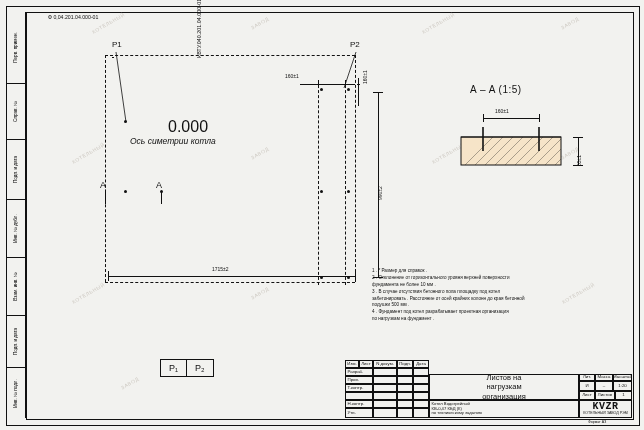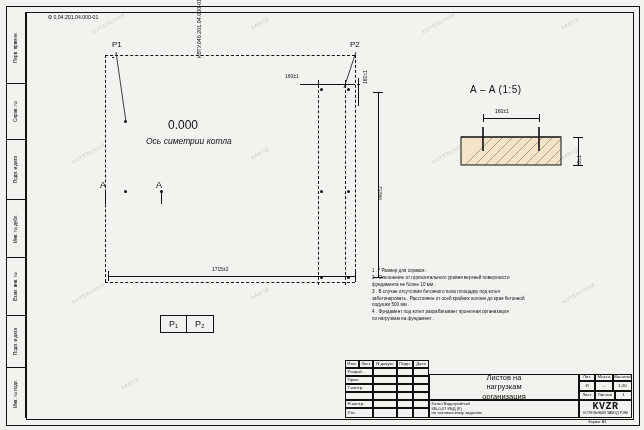--- a/index.html
+++ b/index.html
@@ -27,27 +27,27 @@
       transform:rotate(-30deg);opacity:.85;pointer-events:none;user-select:none;}
 
   
   .dim{position:absolute;font-size:5px;color:#111;}
   .lbl{position:absolute;color:#111;}
   .dash{position:absolute;border-top:1px dashed #111;}
   .thin{position:absolute;background:#111;height:1px;}
   .thinv{position:absolute;background:#111;width:1px;}
   .pt{position:absolute;width:3px;height:3px;border-radius:50%;background:#111;}
 
-  table.ptable{position:absolute;border-collapse:collapse;}
+  table.ptable{position:absolute;border-collapse:collapse;margin-top:44px;}
   table.ptable td{border:0.9px solid #111;text-align:center;font-size:9px;color:#111;padding:3px 8px;}
 
   .notes{position:absolute;font-size:4.6px;color:#111;line-height:1.5;width:250px;}
   .aa{position:absolute;font-size:10px;color:#111;letter-spacing:.5px;}
-  .zero{position:absolute;font-size:12px;color:#111;padding-left:38px;}
-  .axis-txt{position:absolute;font-size:8.5px;color:#111;font-style:italic;margin-left:16px;}
+  .zero{position:absolute;font-size:16px;color:#111;padding-left:38px;}
+  .axis-txt{position:absolute;font-size:8.5px;color:#111;font-style:italic;}
   .code-top{position:absolute;font-size:5.2px;color:#111;}
   .vcode{position:absolute;font-size:5.4px;color:#111;transform:rotate(-90deg);transform-origin:left top;white-space:nowrap;}
   .kvzr{font-weight:bold;font-size:10px;letter-spacing:.5px;font-family:Liberation Mono, monospace;}
 </style>
 </head>
 <body>
 
 <div id="sheet">
 
   <div class="border-outer"></div>

